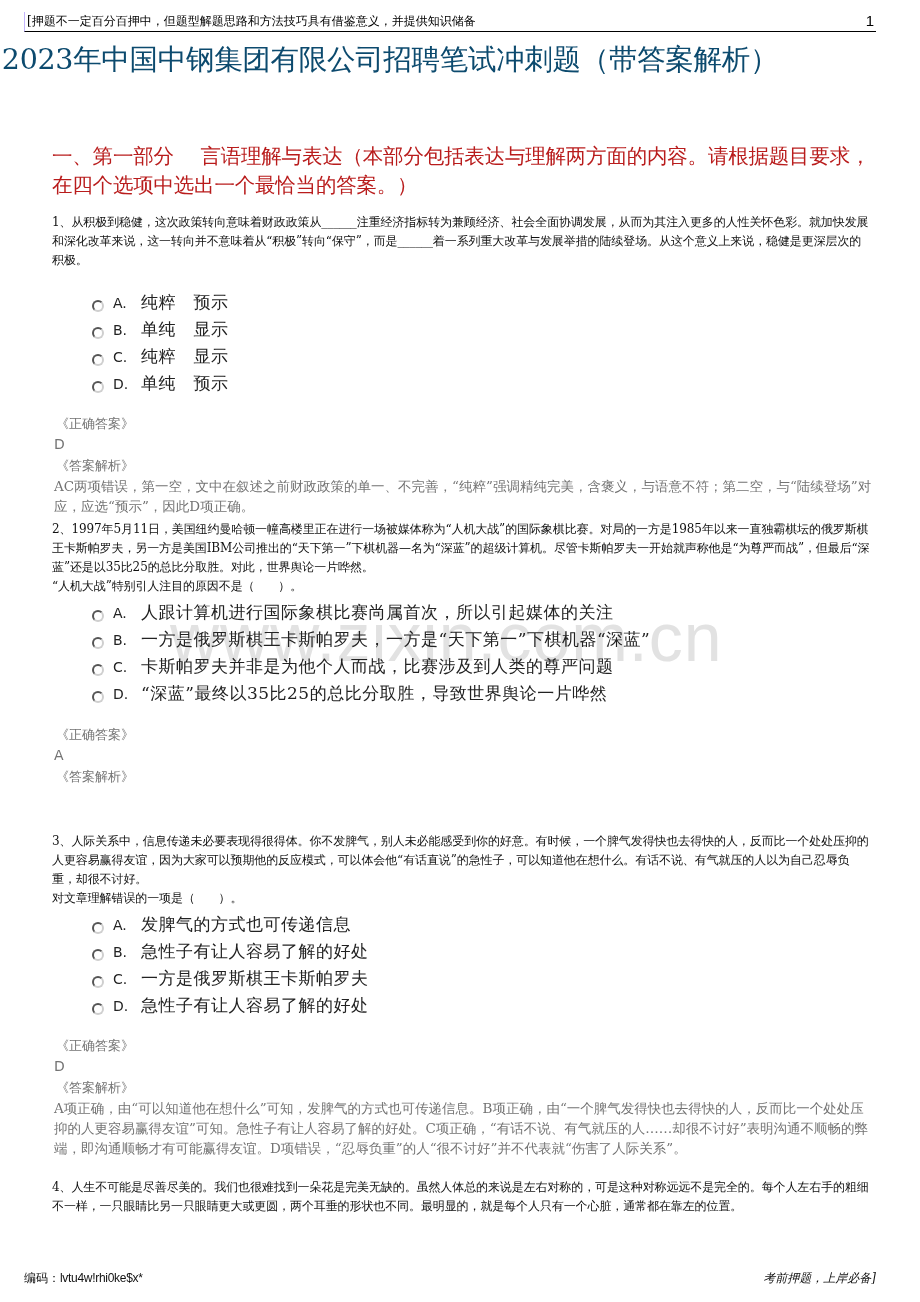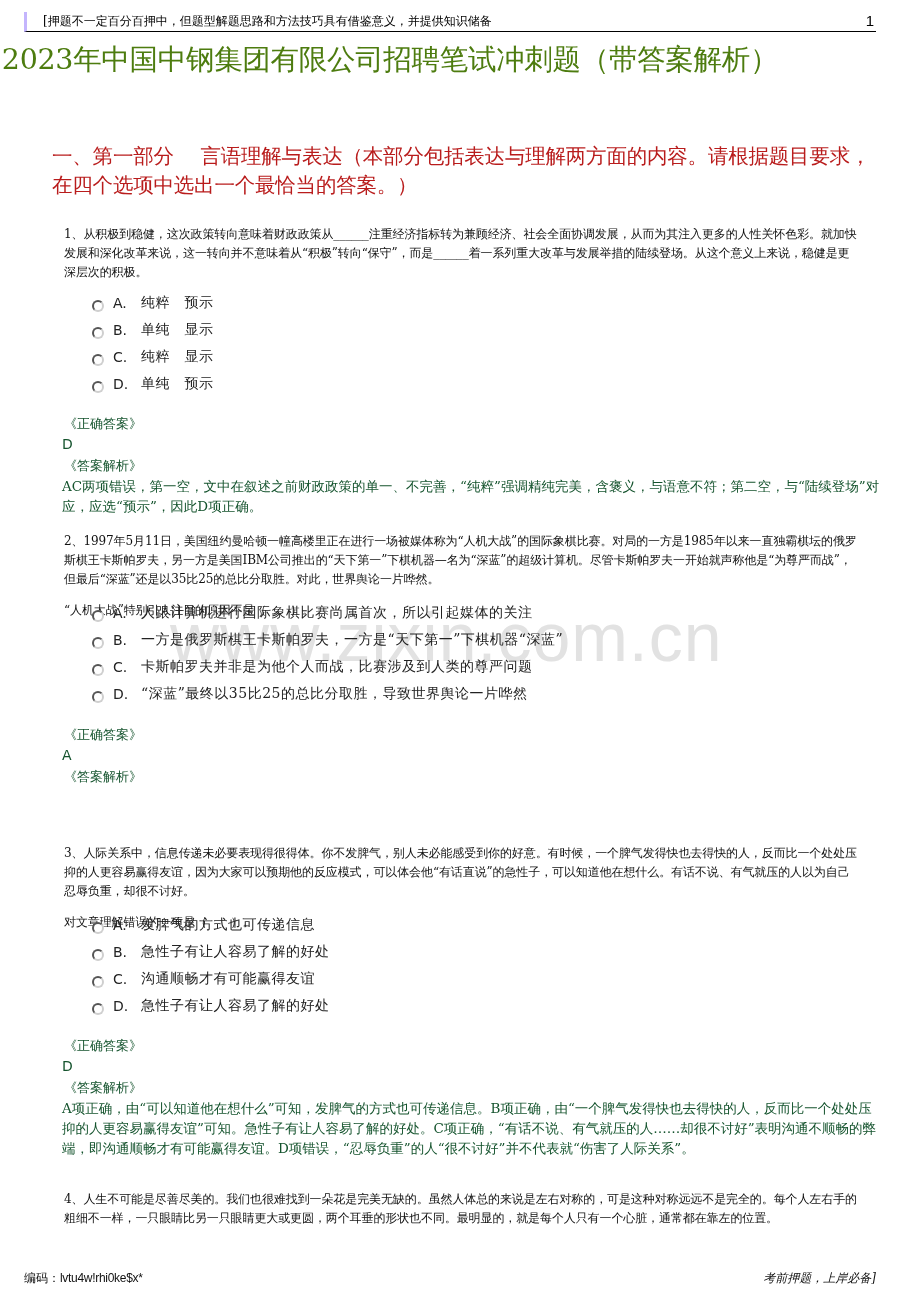--- a/index.html
+++ b/index.html
@@ -1,54 +1,54 @@
 <!DOCTYPE html>
 <html><head>
 <meta charset="utf-8">
 <style>
   * { box-sizing: border-box; margin: 0; padding: 0; }
   html, body { width: 920px; height: 1302px; background: #ffffff; overflow: hidden; }
   body { position: relative; font-family: "DejaVu Sans", sans-serif; color: #000; }
 
   .header-bar {
     position: absolute; left: 24px; top: 12px; width: 852px; height: 20px;
-    border-bottom: 1px solid #000; border-left: 3px solid #c4b5fd;
-    font-family: "DejaVu Serif", serif; font-size: 12px; line-height: 18px; padding-left: 16px;
+    border-bottom: 1px solid #000; border-left: 1px solid #c4b5fd;
+    font-family: "DejaVu Serif", serif; font-size: 12px; line-height: 18px; padding-left: 2px;
   }
   .header-bar .page-num { position: absolute; right: 2px; top: 0; font-family: "Liberation Sans", sans-serif; font-size: 15px; }
 
   .doc-title {
     position: absolute; left: 0; top: 40px; width: 780px; text-align: center;
-    font-family: "DejaVu Serif", serif; font-size: 28.5px; line-height: 40px; color: #4d7c0f; letter-spacing: -0.3px;
+    font-family: "DejaVu Serif", serif; font-size: 28.5px; line-height: 40px; color: #0c4a6e; letter-spacing: -0.3px;
   }
 
   .section-heading {
     position: absolute; left: 52px; top: 142px; width: 820px;
     font-family: "DejaVu Serif", serif; font-size: 20.5px; line-height: 29px; color: #b91c1c; letter-spacing: -0.2px;
   }
 
   .q-text {
     position: absolute; left: 52px; width: 820px;
     font-family: "DejaVu Serif", serif; font-size: 12px; line-height: 19px; color: #111; letter-spacing: -0.1px;
   }
-  .q-text p { margin: 12px; }
+  .q-text p { margin: 0; }
 
   .options { position: absolute; left: 92px; }
   .option { height: 27px; display: flex; align-items: center; font-size: 14px; color: #222; }
   .radio {
     width: 12px; height: 12px; border-radius: 50%; margin-right: 9px; margin-top: 6px;
     border: 2px solid #555; border-right-color: #cfcfcf; border-bottom-color: #cfcfcf;
     background: #fff; flex: 0 0 auto;
   }
   .opt-letter { font-family: "DejaVu Sans", sans-serif; font-size: 14px; width: 28px; }
-  .opt-text { font-family: "DejaVu Serif", serif; font-size: 14px; letter-spacing: 0.5px; text-align: center; }
+  .opt-text { font-family: "DejaVu Serif", serif; font-size: 17px; letter-spacing: 0.5px; text-align: center; }
 
   .answer-block {
     position: absolute; left: 56px; width: 820px;
-    font-family: "DejaVu Serif", serif; font-size: 13px; color: #14532d; margin-left: 8px;
+    font-family: "DejaVu Serif", serif; font-size: 13px; color: #737373;
   }
   .answer-label { line-height: 20px; }
   .answer-value { font-family: "DejaVu Sans", sans-serif; font-size: 14px; line-height: 20px; margin-left: -2px; }
   .analysis-label { line-height: 20px; margin-top: 2px; }
   .analysis-text { font-size: 13.5px; line-height: 20px; margin-left: -2px; }
 
   .watermark {
     position: absolute; left: 170px; top: 598px;
     font-family: "Liberation Sans", sans-serif; font-size: 68px; color: #e2e2e2; letter-spacing: 1px;
     z-index: 0; pointer-events: none;
@@ -150,21 +150,21 @@
       <span class="opt-text">发脾气的方式也可传递信息</span>
     </div>
     <div class="option">
       <span class="radio"></span>
       <span class="opt-letter">B.</span>
       <span class="opt-text">急性子有让人容易了解的好处</span>
     </div>
     <div class="option">
       <span class="radio"></span>
       <span class="opt-letter">C.</span>
-      <span class="opt-text">沟通顺畅才有可能赢得友谊</span>
+      <span class="opt-text">一方是俄罗斯棋王卡斯帕罗夫</span>
     </div>
     <div class="option">
       <span class="radio"></span>
       <span class="opt-letter">D.</span>
       <span class="opt-text">急性子有让人容易了解的好处</span>
     </div>
   </div>
   <div class="answer-block" style="top:1036px;">
     <div class="answer-label">《正确答案》</div>
     <div class="answer-value">D</div>

